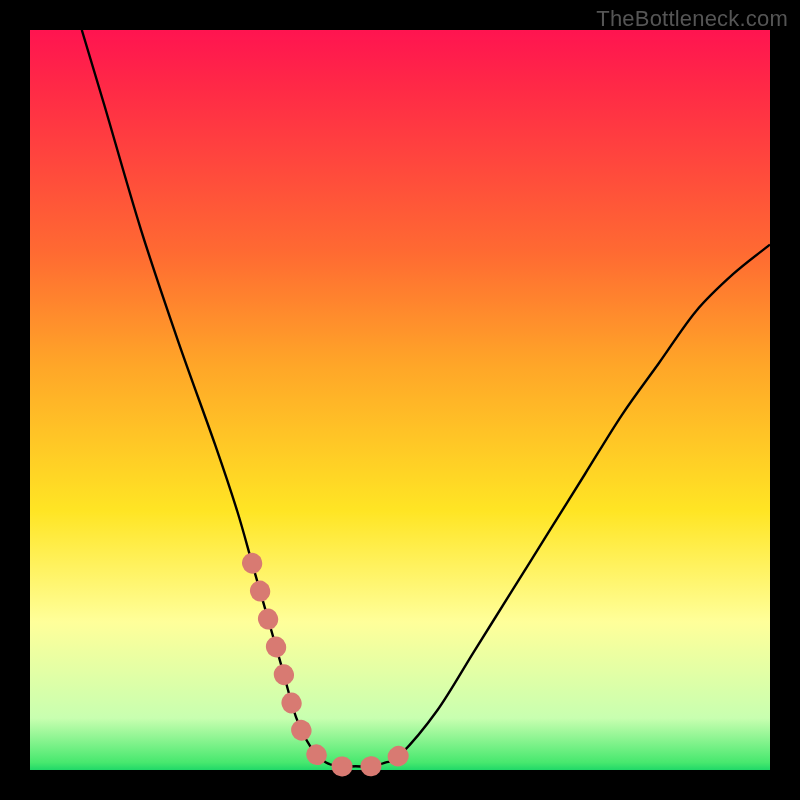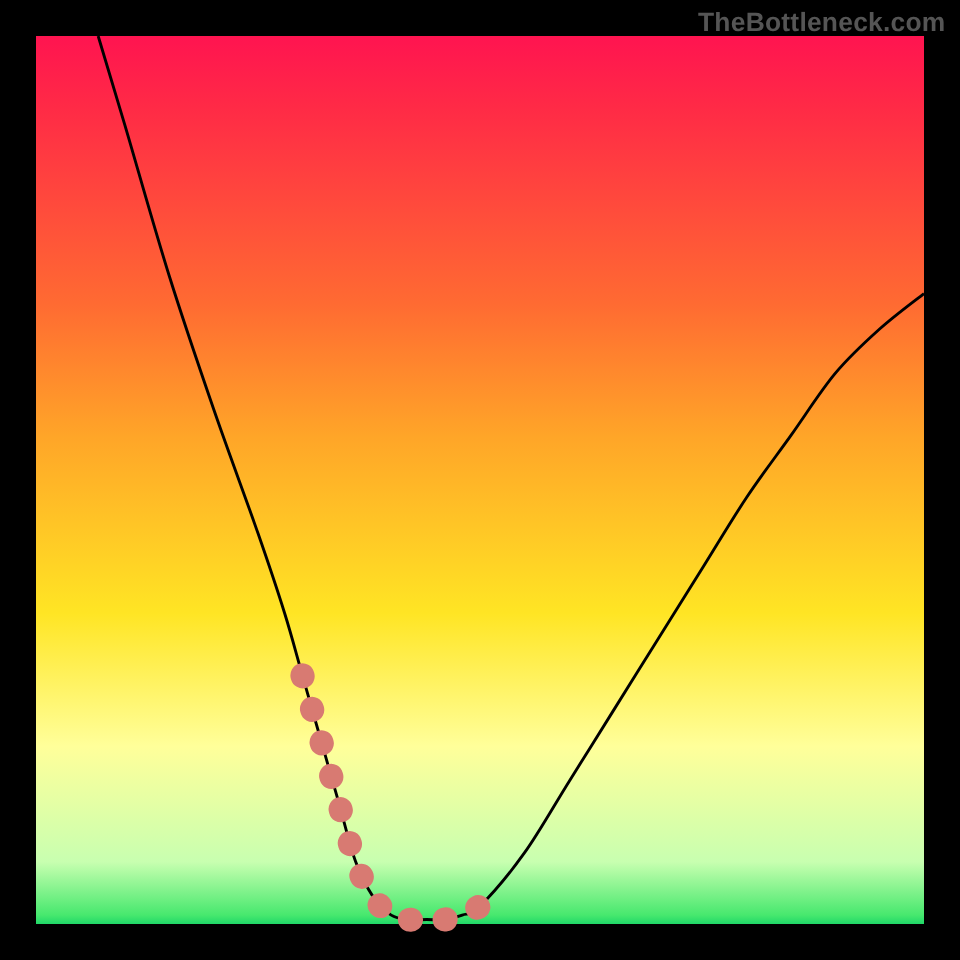--- a/index.html
+++ b/index.html
@@ -38,21 +38,21 @@
       var(--c-green2) 100%
     );
   }
   .watermark {
     position: absolute;
     top: 6px;
     right: 12px;
     color: #555;
     font-size: 22px;
     letter-spacing: 0.2px;
-    font-weight: 700;
+    font-weight: 400;
     user-select: none;
   }
   svg.curve {
     position: absolute;
     left: 0;
     top: 0;
     width: 740px;
     height: 740px;
     overflow: visible;
   }

